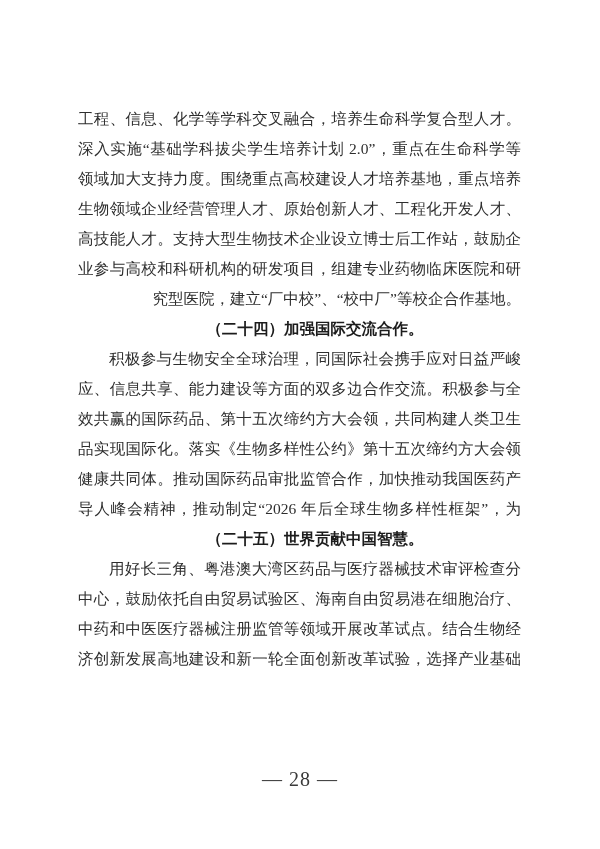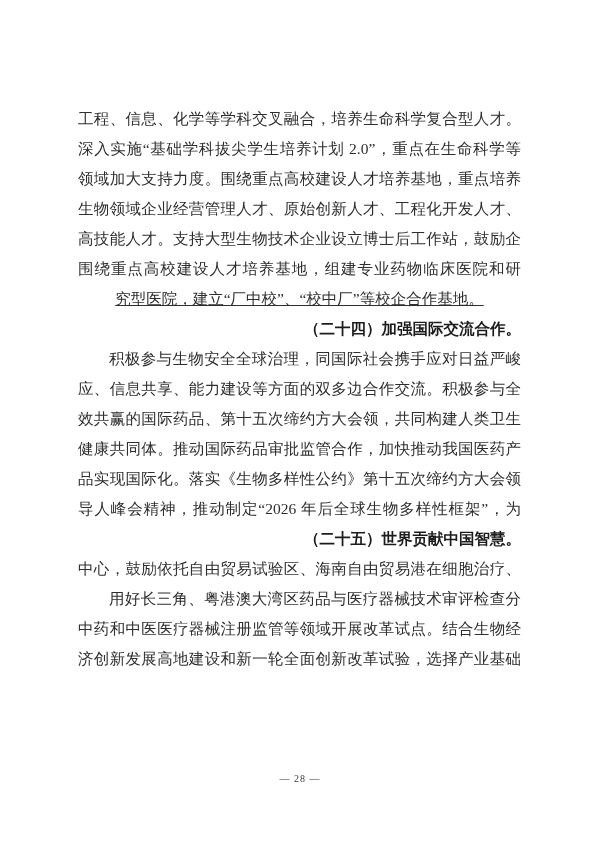--- a/index.html
+++ b/index.html
@@ -30,68 +30,67 @@
     color: #2e2e2e;
   }
   
   .line.body {
     text-align: justify;
     text-align-last: justify;
     text-justify: inter-character;
   }
   
   .line.body-end {
-    text-align: center;
-    text-decoration: underline;
+    text-align: right;
   }
   
   .line.first {
     text-indent: 2em;
     text-align: justify;
     text-align-last: justify;
     text-justify: inter-character;
   }
   
   .line.heading {
     text-indent: 2em;
     font-weight: bold;
     color: #1c1c1c;
-    text-align: right;
+    text-align: center;
   }
   .page-number {
     position: absolute;
     top: 769px;
     left: 0;
     width: 600px;
     text-align: center;
-    font-size: 10px;
+    font-size: 20px;
     line-height: 20px;
     color: #3a3a3a;
     letter-spacing: 1px;
   }
 </style>
 </head>
 <body>
 
 <div class="page">
   <div class="doc-body" id="doc-body">
       <div class="line body">工程、信息、化学等学科交叉融合，培养生命科学复合型人才。</div>
       <div class="line body">深入实施“基础学科拔尖学生培养计划 2.0”，重点在生命科学等</div>
       <div class="line body">领域加大支持力度。围绕重点高校建设人才培养基地，重点培养</div>
       <div class="line body">生物领域企业经营管理人才、原始创新人才、工程化开发人才、</div>
       <div class="line body">高技能人才。支持大型生物技术企业设立博士后工作站，鼓励企</div>
-      <div class="line body">围绕重点高校建设人才培养基地，组建专业药物临床医院和研</div>
+      <div class="line body">业参与高校和科研机构的研发项目，组建专业药物临床医院和研</div>
       <div class="line body-end">究型医院，建立“厂中校”、“校中厂”等校企合作基地。</div>
       <div class="line heading">（二十四）加强国际交流合作。</div>
       <div class="line first">积极参与生物安全全球治理，同国际社会携手应对日益严峻</div>
       <div class="line body">应、信息共享、能力建设等方面的双多边合作交流。积极参与全</div>
       <div class="line body">效共赢的国际药品、第十五次缔约方大会领，共同构建人类卫生</div>
+      <div class="line body">品实现国际化。落实《生物多样性公约》第十五次缔约方大会领</div>
       <div class="line body">健康共同体。推动国际药品审批监管合作，加快推动我国医药产</div>
-      <div class="line body">品实现国际化。落实《生物多样性公约》第十五次缔约方大会领</div>
       <div class="line body">导人峰会精神，推动制定“2026 年后全球生物多样性框架”，为</div>
       <div class="line heading">（二十五）世界贡献中国智慧。</div>
+      <div class="line first">用好长三角、粤港澳大湾区药品与医疗器械技术审评检查分</div>
       <div class="line body">中心，鼓励依托自由贸易试验区、海南自由贸易港在细胞治疗、</div>
-      <div class="line first">用好长三角、粤港澳大湾区药品与医疗器械技术审评检查分</div>
       <div class="line body">中药和中医医疗器械注册监管等领域开展改革试点。结合生物经</div>
       <div class="line body">济创新发展高地建设和新一轮全面创新改革试验，选择产业基础</div>
     </div>
   <div class="page-number">— 28 —</div>
 </div>
 
 </body></html>

